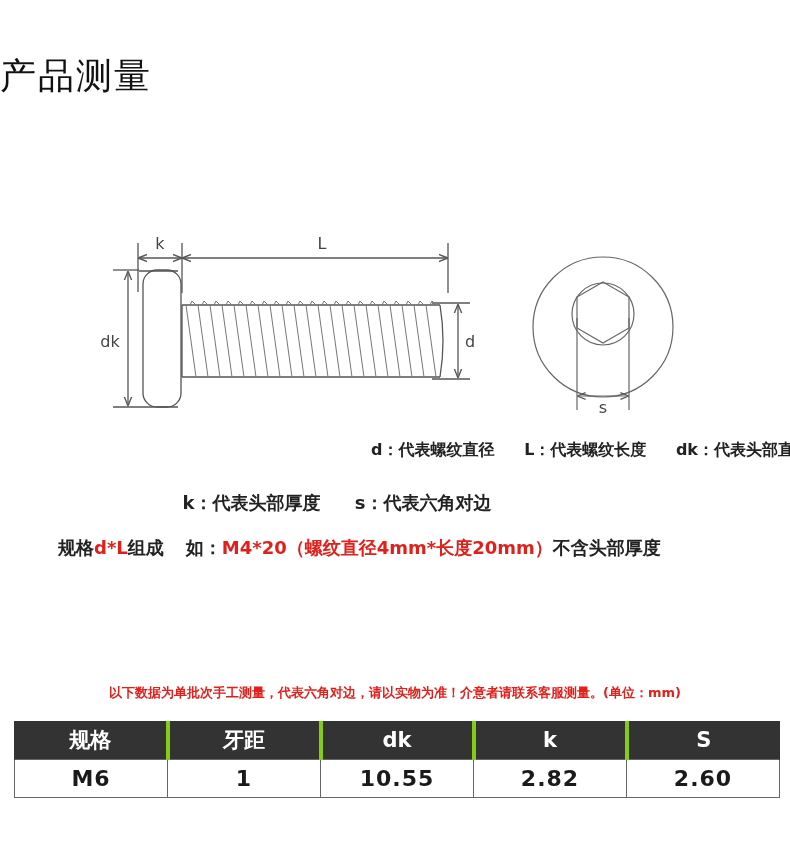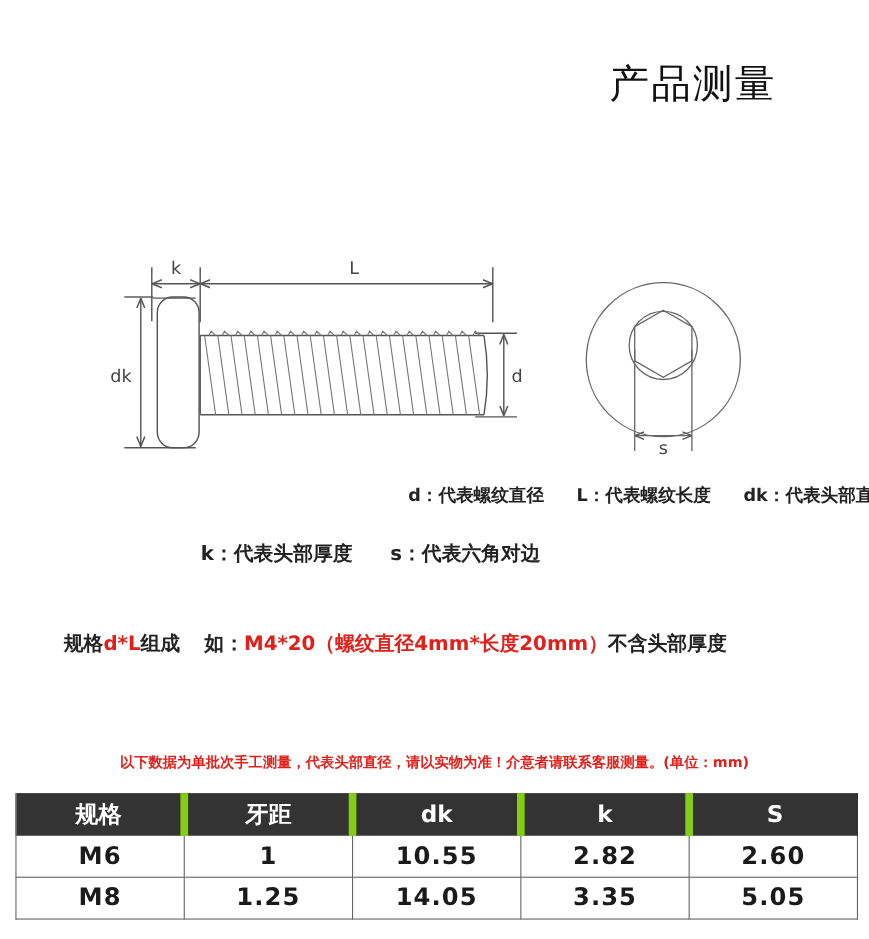--- a/index.html
+++ b/index.html
@@ -1,35 +1,35 @@
 <!DOCTYPE html>
 <html><head>
 <meta charset="utf-8">
 <style>
   html, body { margin: 0; padding: 0; background: #ffffff; }
   body { width: 790px; height: 854px; position: relative; overflow: hidden;
          font-family: "DejaVu Sans", "Liberation Sans", sans-serif; color: #1a1a1a; }
-  .title { position: absolute; left: 0; top: 52px; width: 706px; text-align: right;
+  .title { position: absolute; left: 0; top: 52px; width: 706px; text-align: left;
            font-size: 36px; font-weight: normal; color: #111; letter-spacing: 2px; }
   .diagram { position: absolute; left: 0; top: 220px; width: 790px; height: 210px; }
   .legend1 { position: absolute; left: 0; top: 440px; width: 790px; text-align: right;
              font-size: 16px; font-weight: bold; color: #222; word-spacing: 0; padding-left: 32px; }
   .legend1 span { margin: 0 12px; }
   .legend2 { position: absolute; left: 0; top: 491px; width: 674px; text-align: center;
              font-size: 18px; font-weight: bold; color: #222; }
   .legend2 span { margin: 0 14px; }
-  .spec { position: absolute; left: 58px; top: 573px; font-size: 18px; font-weight: bold;
+  .spec { position: absolute; left: 58px; top: 536px; font-size: 18px; font-weight: bold;
           color: #222; white-space: nowrap; }
   .red { color: #e0201b; }
   .note { position: absolute; left: 0; top: 684px; width: 790px; text-align: center;
           font-size: 13px; font-weight: bold; color: #e0201b; white-space: nowrap; }
   table.spec-table { position: absolute; left: 14px; top: 721px; width: 766px;
           border-collapse: collapse; table-layout: fixed; }
   .spec-table th { background: #333333; color: #ffffff; height: 38px; font-size: 21px;
-          font-weight: bold; border-left: 7px solid #84cc16; border-right: 2px solid #cfcfcf; padding: 0; }
+          font-weight: bold; border-left: 4px solid #84cc16; border-right: 2px solid #cfcfcf; padding: 0; }
   .spec-table th:first-child { border-left: 1px solid #333; }
   .spec-table th:last-child { border-right: 1px solid #333; }
   .spec-table td { height: 37px; font-size: 22px; font-weight: bold; text-align: center;
           border: 1.5px solid #666; padding: 0; color: #1a1a1a; margin-top: 13px; }
   .mono-num { letter-spacing: 1px; }
 </style>
 </head>
 <body>
 
 <div class="title">产品测量</div>
@@ -97,41 +97,34 @@
 </div>
 <div class="legend2">
   <span><b>k</b><b>：</b><b>代表头部厚度</b></span>
   <span><b>s</b><b>：</b><b>代表六角对边</b></span>
 </div>
 
 <div class="spec">
   <span>规格</span><span class="red">d*L</span><span>组成</span><span style="display:inline-block;width:22px"></span><span>如：</span><span class="red">M4*20（螺纹直径4mm*长度20mm）</span><span>不含头部厚度</span>
 </div>
 
-<div class="note">以下数据为单批次手工测量，代表头部直径，请以实物为准！介意者请联系客服测量。(单位：mm)</div>
+<div class="note">以下数据为单批次手工测量，代表六角对边，请以实物为准！介意者请联系客服测量。(单位：mm)</div>
 
 <table class="spec-table">
   <thead>
     <tr>
       <th>规格</th>
       <th>牙距</th>
       <th>dk</th>
       <th>k</th>
       <th>S</th>
     </tr>
   </thead>
   <tbody>
     <tr>
       <td class="mono-num">M6</td>
       <td class="mono-num">1</td>
       <td class="mono-num">10.55</td>
       <td class="mono-num">2.82</td>
       <td class="mono-num">2.60</td>
     </tr>
-    <tr>
-      <td class="mono-num">M8</td>
-      <td class="mono-num">1.25</td>
-      <td class="mono-num">14.05</td>
-      <td class="mono-num">3.35</td>
-      <td class="mono-num">5.05</td>
-    </tr>
   </tbody>
 </table>
 
 </body></html>

